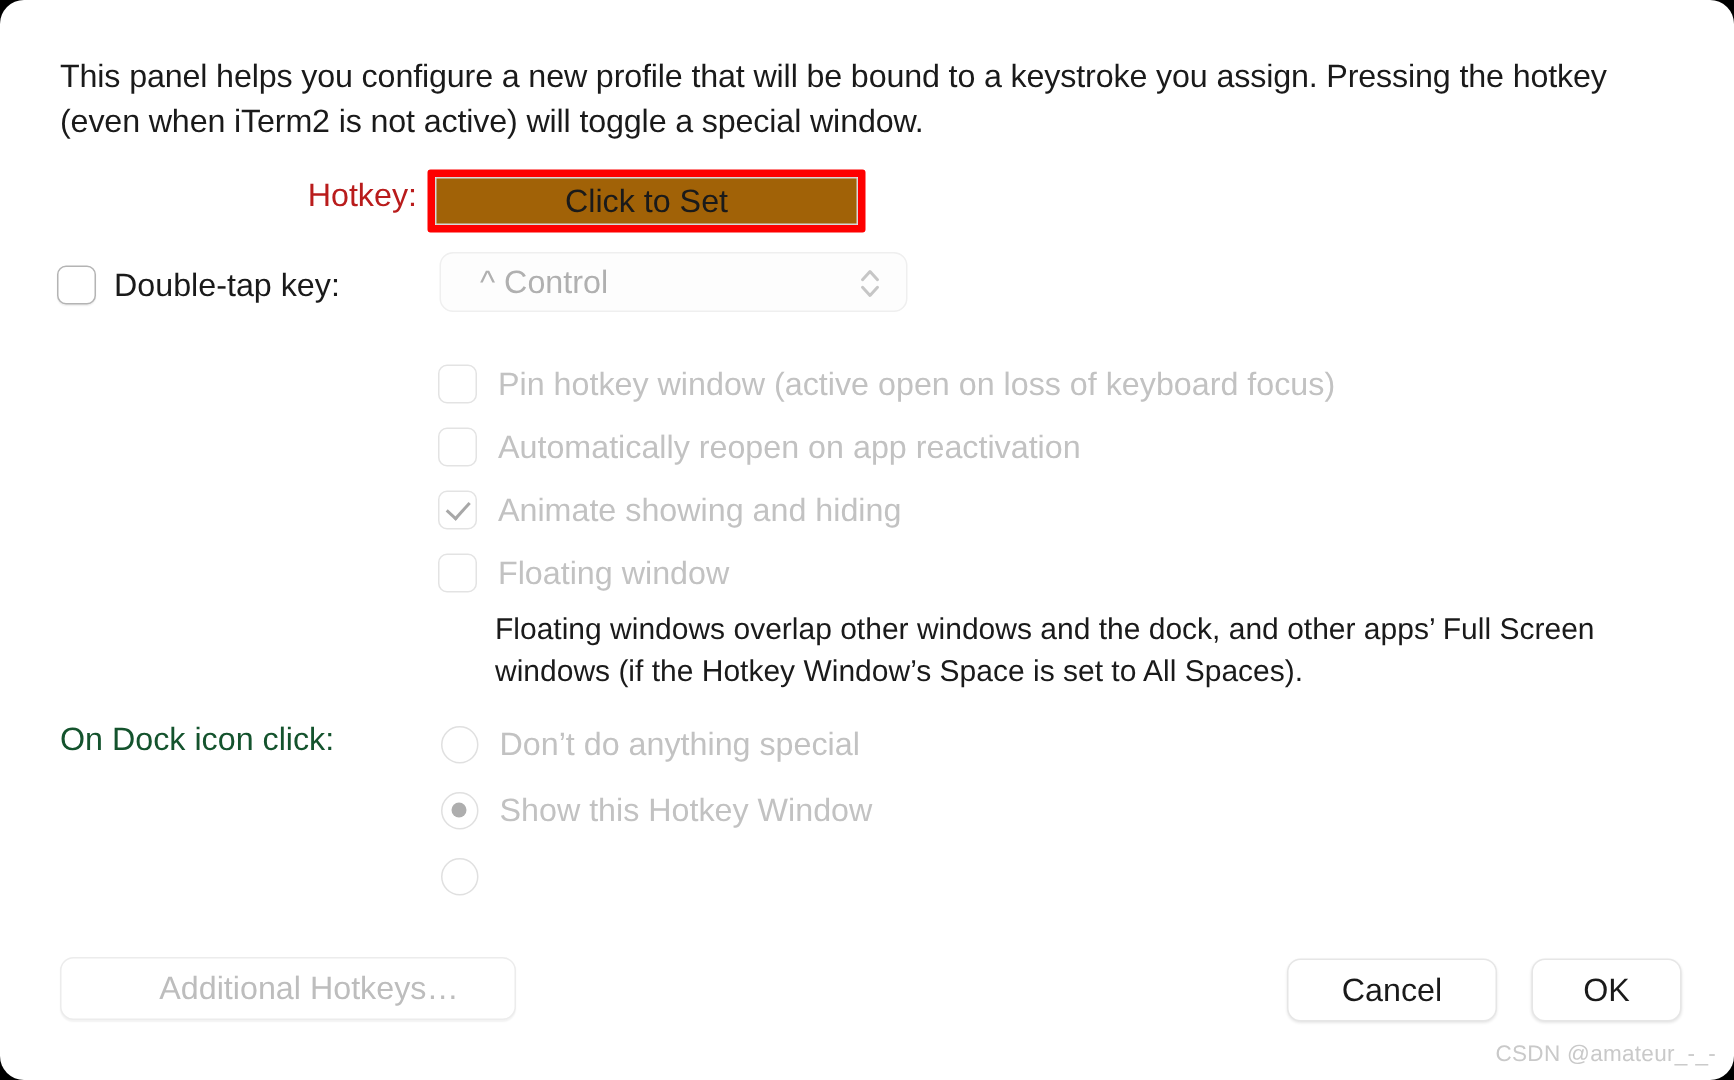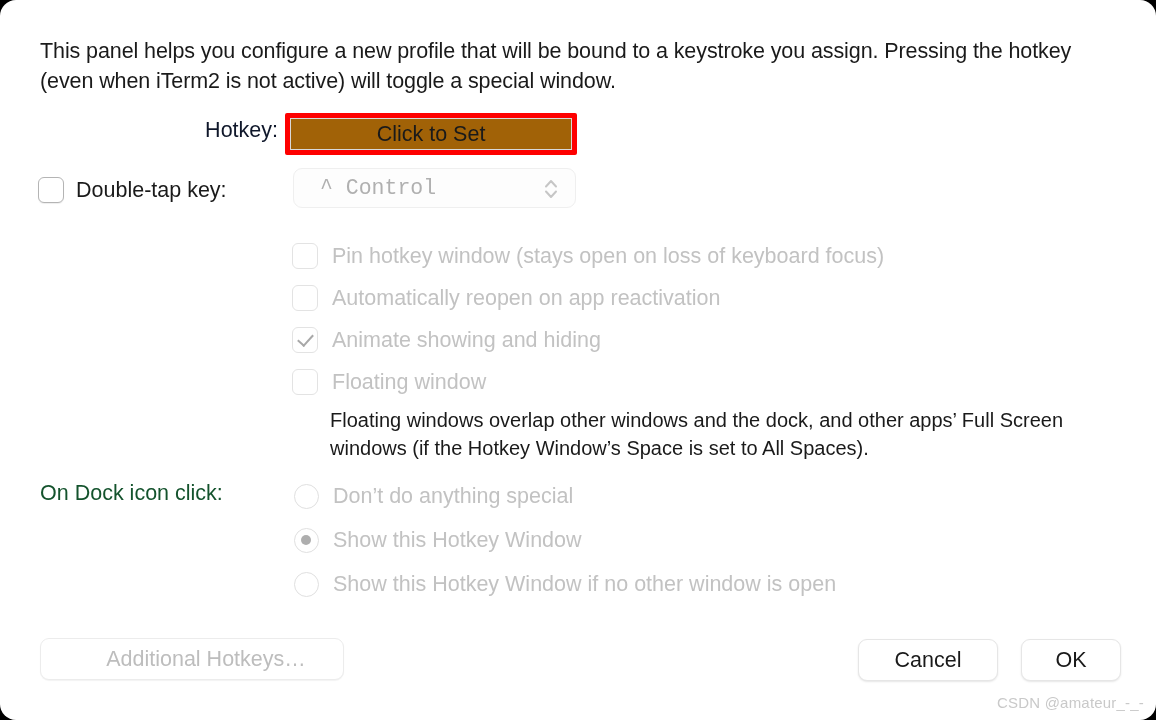--- a/index.html
+++ b/index.html
@@ -52,21 +52,21 @@
   .row {
     position: absolute;
     display: flex;
     align-items: center;
   }
 
   .label-right {
     width: 240px;
     text-align: right;
     font-size: 21.5px;
-    color: #0f172a;
+    color: #b91c1c;
     padding-right: 0px;
     box-sizing: border-box;
   }
 
   
   .hotkey-row {
     left: 38px;
     top: 118px;
     width: 560px;
   }
@@ -135,29 +135,28 @@
   .dbl-label {
     font-size: 21.5px;
     color: #1a1a1a;
     margin-left: 12px;
     white-space: nowrap;
   }
   .select-box {
     position: absolute;
     left: 293px;
     top: 168px;
-    width: 283px;
+    width: 312px;
     height: 40px;
     border-radius: 9px;
     background: #fdfdfd;
     border: 1px solid #efefef;
     box-sizing: border-box;
     display: flex;
     align-items: center;
-    font-family: Liberation Mono, monospace;
   }
   .select-value {
     font-size: 21.5px;
     color: #b0b0b0;
     margin-left: 26px;
     white-space: nowrap;
   }
   .stepper {
     position: absolute;
     right: 16px;
@@ -294,21 +293,21 @@
       <span class="stepper">
         <svg width="16" height="26" viewBox="0 0 16 26">
           <path d="M3 10.5 L8 5 L13 10.5" fill="none" stroke="#c6c6c6" stroke-width="2" stroke-linecap="round" stroke-linejoin="round"></path>
           <path d="M3 15.5 L8 21 L13 15.5" fill="none" stroke="#c6c6c6" stroke-width="2" stroke-linecap="round" stroke-linejoin="round"></path>
         </svg>
       </span>
     </div>
 
     <div class="opt" style="top:241px">
       <span class="checkbox disabled"></span>
-      <span class="opt-label">Pin hotkey window (stays open on loss of keyboard focus)</span>
+      <span class="opt-label">Pin hotkey window (active open on loss of keyboard focus)</span>
     </div>
     <div class="opt" style="top:283px">
       <span class="checkbox disabled"></span>
       <span class="opt-label">Automatically reopen on app reactivation</span>
     </div>
     <div class="opt" style="top:325px">
       <span class="checkbox disabled checked-disabled"></span>
       <span class="opt-label">Animate showing and hiding</span>
     </div>
     <div class="opt" style="top:367px">
@@ -322,21 +321,20 @@
     <div class="radio-row" style="top:481px">
       <span class="radio"></span>
       <span class="radio-label">Don’t do anything special</span>
     </div>
     <div class="radio-row" style="top:525px">
       <span class="radio selected"></span>
       <span class="radio-label">Show this Hotkey Window</span>
     </div>
     <div class="radio-row" style="top:569px">
       <span class="radio"></span>
-      <span class="radio-label">Show this Hotkey Window if no other window is open</span>
     </div>
 
     <div class="btn disabled" id="btn-additional">Additional Hotkeys…</div>
     <div class="btn" id="btn-cancel">Cancel</div>
     <div class="btn" id="btn-ok">OK</div>
   </div>
 
   <div class="watermark">CSDN @amateur_-_-</div>
 </div>
 

